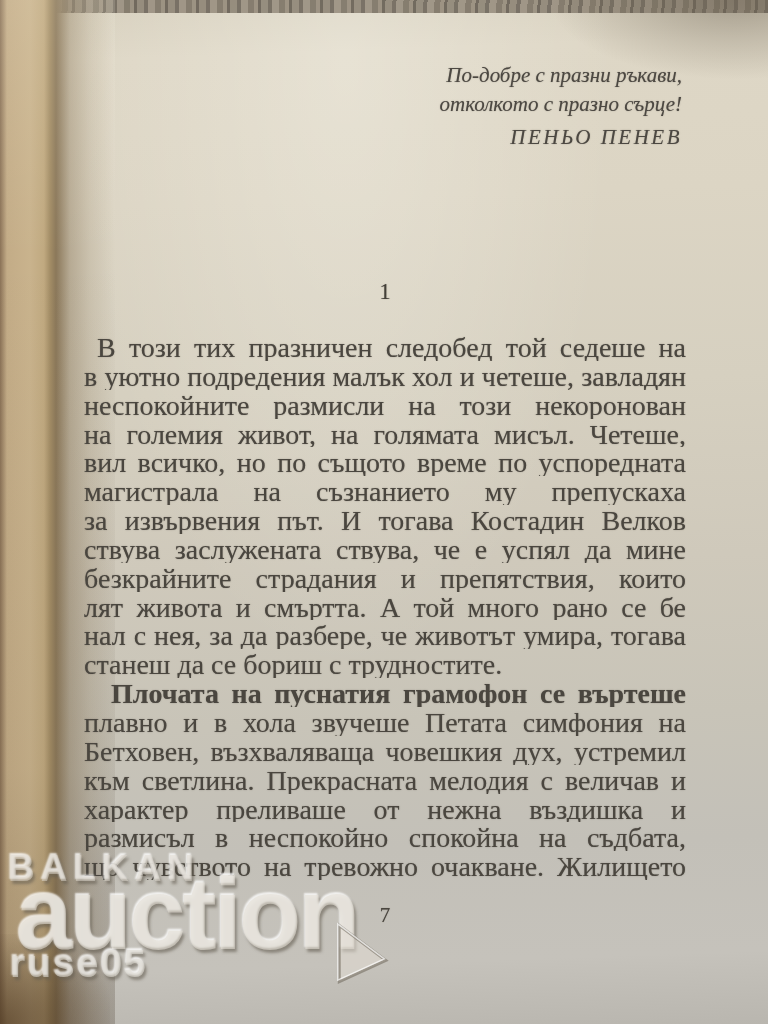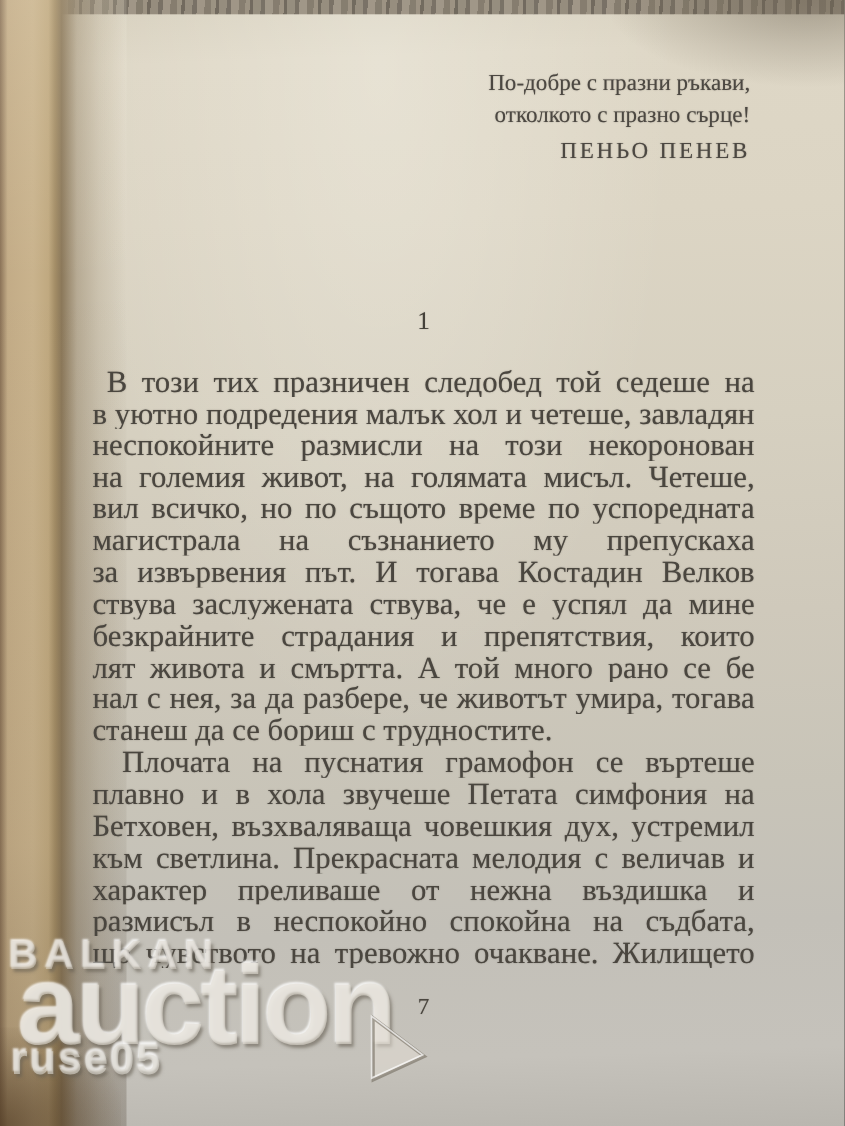--- a/index.html
+++ b/index.html
@@ -41,21 +41,21 @@
   }
   .corner-shade-bl{
     position:absolute;left:0;bottom:0;width:110px;height:90px;
     background:radial-gradient(ellipse at 0% 100%, rgba(80,58,34,.7), rgba(80,58,34,0) 75%);
   }
 
   .page-content{position:absolute;left:0;top:0;width:768px;height:1024px;color:#48443e;}
 
   .epigraph{
     position:absolute;top:61px;right:86px;width:330px;
-    text-align:right;font-size:21px;line-height:28.5px;
+    text-align:right;font-style:italic;font-size:21px;line-height:28.5px;
     color:#4c4842;text-shadow:0 0 1.2px rgba(70,64,56,.5);
   }
   .epi-line{text-align:right;}
   .epi-attr{letter-spacing:2.5px;margin-top:5px;}
 
   .chapter-number{
     position:absolute;left:84px;top:279px;width:602px;text-align:center;
     font-size:23px;color:#444039;text-shadow:0 0 1px rgba(70,64,56,.5);
   }
 
@@ -63,21 +63,21 @@
     position:absolute;left:84px;top:332px;width:602px;
     font-size:28px;color:#4a463f;
     text-shadow:0 0 1.2px rgba(70,64,56,.55);
   }
   .line{
     height:28.85px;overflow:hidden;
     text-align:justify;text-align-last:justify;
   }
   .para.p0 .line:first-child{text-indent:13px;}
   .para.p0 .line:last-child{text-align-last:left;}
-  .para.p1 .line:first-child{text-indent:27px;}
+  .para.p1 .line:first-child{text-indent:27px;font-weight:bold;}
 
   .page-number{
     position:absolute;left:84px;top:903px;width:602px;text-align:center;
     font-size:21px;color:#4a463f;text-shadow:0 0 1px rgba(70,64,56,.5);
   }
 
   
   .watermark{position:absolute;left:0;top:0;width:648px;height:1024px;pointer-events:none;
     font-family:"Liberation Sans","DejaVu Sans",sans-serif;}
   .wm{position:absolute;font-weight:bold;color:rgba(225,220,210,.55);

